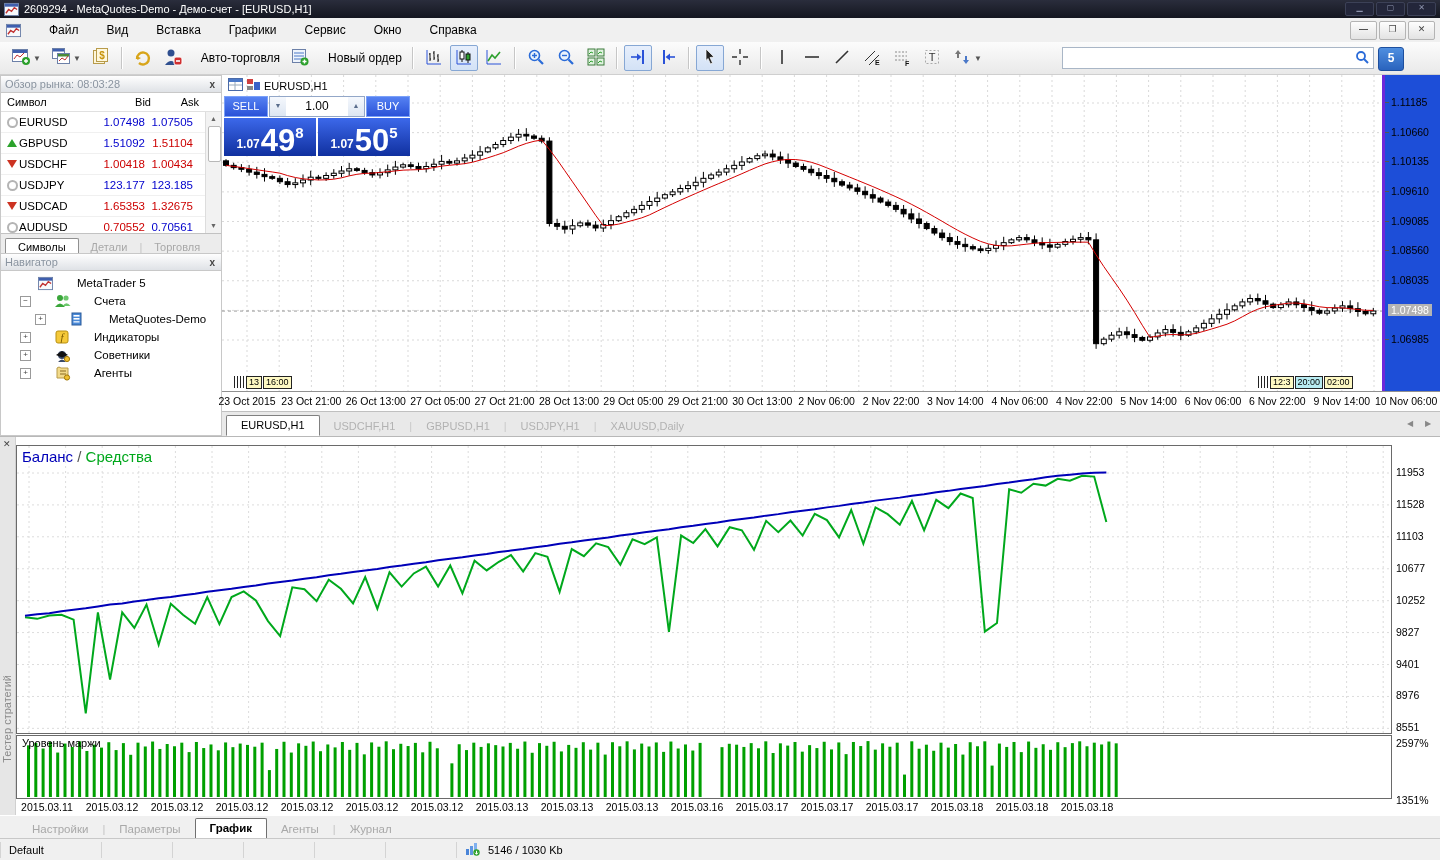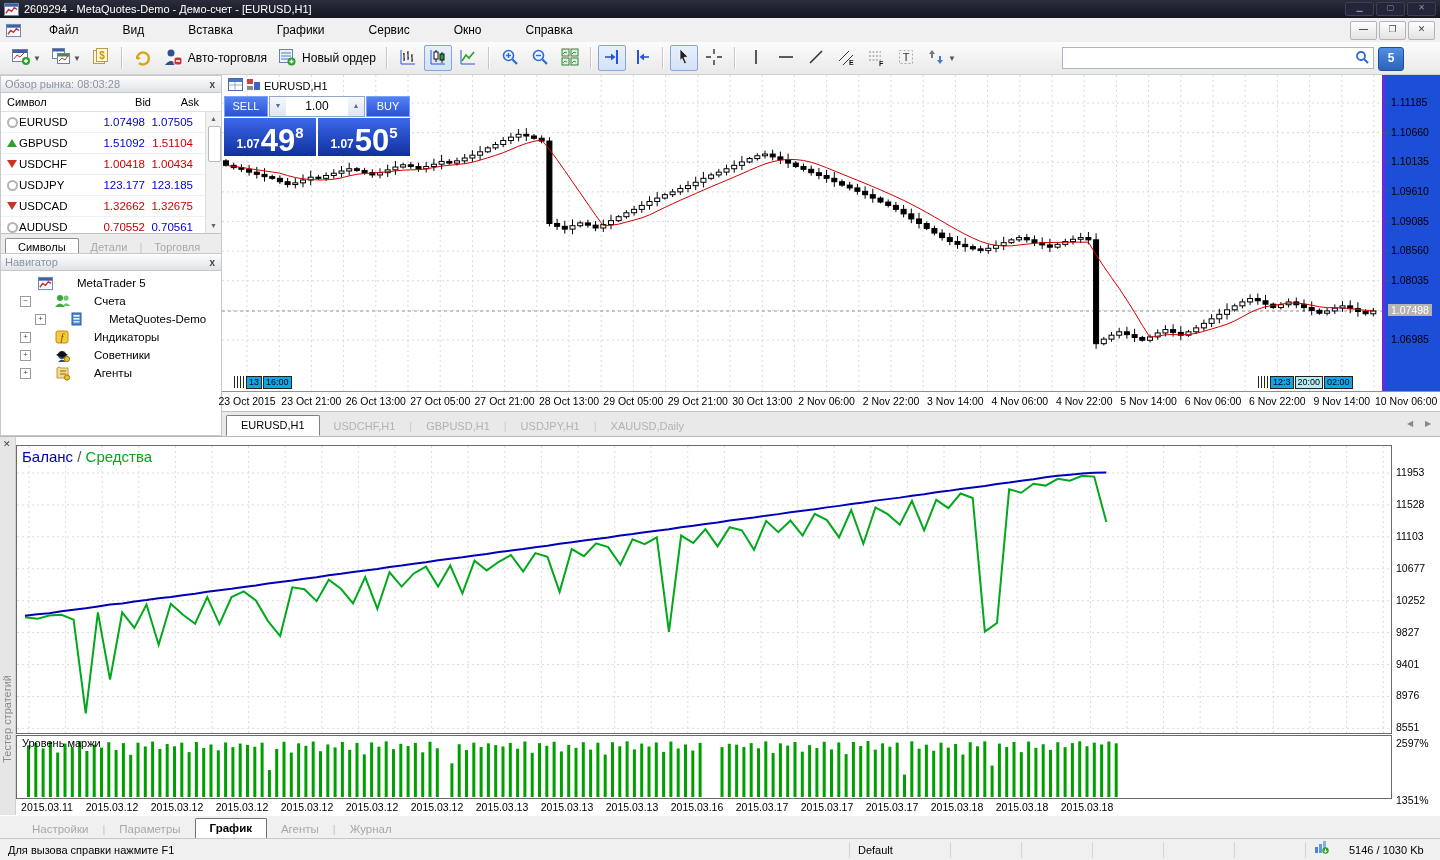--- a/index.html
+++ b/index.html
@@ -23,21 +23,21 @@
   .mdibtn{width:25px;height:17px;background:linear-gradient(#fdfdfd,#e3e3e3);border:1px solid #b4b4b4;
     border-radius:2px;color:#444;font-size:9px;line-height:15px;text-align:center;font-weight:bold;}
   
   .toolbar{position:absolute;left:0;top:42px;width:1440px;height:33px;
     background:linear-gradient(#fcfcfc,#e9e9e9);border-bottom:1px solid #cfcfcf;
     display:flex;align-items:center;padding-left:6px;box-sizing:border-box;}
   .tgroup{display:flex;align-items:center;}
   .tsep{width:1px;height:22px;background:#c6c6c6;border-right:1px solid #fff;margin:0 5px;}
   .tbtn{display:flex;align-items:center;height:24px;padding:0 3px;border:1px solid transparent;border-radius:2px;margin:0 1px;}
   .tbtn.pressed{border:1px solid #86a7d4;background:linear-gradient(#e7effc,#d3e2f6);}
-  .tbtn .lbl{font-size:12px;margin-left:5px;}
+  .tbtn .lbl{font-size:12px;margin-left:18px;}
   .tbtn .dd{font-size:8px;color:#555;margin-left:2px;}
   .searchwrap{position:absolute;right:36px;top:5px;display:flex;}
   .searchbox{width:310px;height:20px;border:1px solid #a9b6c6;background:#fff;position:relative;}
   .searchbox input{width:284px;height:18px;border:none;outline:none;font-size:11px;padding:0 4px;background:transparent;}
   .searchbox .mag{position:absolute;right:3px;top:2px;}
   .mql5btn{width:24px;height:22px;margin-left:4px;background:linear-gradient(#4f8fe0,#2a63bd);
     border:1px solid #1d4f9e;border-radius:3px;color:#fff;font-weight:bold;font-size:12px;
     text-align:center;line-height:20px;}
   
   .leftcol{position:absolute;left:0;top:75px;width:222px;height:361px;background:#f0f0f0;}
@@ -97,21 +97,21 @@
   .volval{flex:1;text-align:center;font-size:12px;line-height:18px;}
   .ocp-prices{display:flex;margin-top:1px;height:38px;}
   .pbox{flex:1;background:linear-gradient(#3c68ea,#10309f);display:flex;align-items:flex-end;justify-content:center;color:#fff;padding-bottom:1px;}
   .pbox.sell{margin-right:2px;}
   .psmall{font-size:12px;font-weight:bold;margin:0 1px 4px 0;}
   .pbig{font-size:31px;font-weight:bold;line-height:28px;}
   .psup{font-size:15px;font-weight:bold;margin-bottom:14px;}
   
   .mk{position:absolute;display:flex;align-items:center;height:14px;font-size:9px;}
   .mkbar{width:1px;height:12px;background:#222;margin-right:2px;}
-  .mkbox{border:1px solid #222;background:#0ea5e9;padding:0 2px;height:11px;line-height:11px;margin-right:1px;}
+  .mkbox{border:1px solid #222;background:#fef9c3;padding:0 2px;height:11px;line-height:11px;margin-right:1px;}
   .mkbox.hl{background:#b8ecf2;}
   
   .charttabs{position:absolute;left:0;top:336px;width:1218px;height:25px;background:#e9e9e9;
     border-top:1px solid #c0c0c0;display:flex;align-items:flex-end;padding-left:4px;box-sizing:border-box;}
   .ctab{padding:3px 14px 4px;font-size:11px;color:#b2b2b2;}
   .ctab.active{background:#fff;border:1px solid #808080;border-bottom:1px solid #fff;color:#000;border-radius:2px 2px 0 0;}
   .ctab-sep{color:#c8c8c8;padding-bottom:4px;}
   .ctabarrows{position:absolute;right:4px;bottom:4px;display:flex;gap:2px;}
   .ctabarrow{width:16px;height:16px;font-size:8px;color:#888;text-align:center;line-height:16px;}
   
@@ -132,21 +132,21 @@
   .ttab{padding:3px 14px 4px;font-size:11.5px;color:#a8a8a8;}
   .ttab.active{background:#fff;border:1px solid #707070;border-bottom:1px solid #fff;color:#000;font-weight:bold;border-radius:2px 2px 0 0;}
   .ttab-sep{color:#c4c4c4;padding-bottom:4px;}
   
   .statusbar{position:absolute;left:0;top:838px;width:1440px;height:22px;background:#f0f0f0;
     border-top:1px solid #c8c8c8;display:flex;align-items:center;font-size:11px;}
   .sb-help{flex:1;padding-left:8px;}
   .sb-cell{height:16px;border-left:1px solid #d4d4d4;padding:0 8px;line-height:16px;}
   .sb-default{width:84px;}
   .sb-empty{width:54px;}
-  .sb-traffic{width:118px;display:flex;align-items:flex-end;gap:20px;}
+  .sb-traffic{width:118px;display:flex;align-items:flex-start;gap:8px;}
 </style>
 </head>
 <body>
 
 <div id="app">
 
   <div class="titlebar">
     <span class="appicon">
         <svg width="15" height="15" viewBox="0 0 16 16">
           <rect x="0.5" y="1.5" width="15" height="13" fill="#f7f9fc" stroke="#6c80a8"></rect>
@@ -163,21 +163,21 @@
   </div>
 
   <div class="menubar">
     <span class="appicon">
         <svg width="15" height="15" viewBox="0 0 16 16">
           <rect x="0.5" y="1.5" width="15" height="13" fill="#f7f9fc" stroke="#6c80a8"></rect>
           <rect x="1" y="2" width="14" height="3" fill="#3f5fae"></rect>
           <polyline points="2,12 5,8 8,10 11,6 14,8" fill="none" stroke="#c03030" stroke-width="1.4"></polyline>
         </svg>
       </span>
-    <span id="menu-items" style="display:flex;gap:16px;">
+    <span id="menu-items" style="display:flex;">
         <span class="menu-item">Файл</span>
         <span class="menu-item">Вид</span>
         <span class="menu-item">Вставка</span>
         <span class="menu-item">Графики</span>
         <span class="menu-item">Сервис</span>
         <span class="menu-item">Окно</span>
         <span class="menu-item">Справка</span>
       </span>
     <span class="mdibtns">
       <span class="mdibtn">—</span>
@@ -437,21 +437,21 @@
             </span>
             <span class="sym">USDJPY</span>
             <span class="bid c-blue">123.177</span>
             <span class="ask c-blue">123.185</span>
           </div>
           <div class="mw-row">
             <span class="sic">
               <span class="trend-down"></span>
             </span>
             <span class="sym">USDCAD</span>
-            <span class="bid c-red">1.32662</span>
+            <span class="bid c-red">1.65353</span>
             <span class="ask c-red">1.32675</span>
           </div>
           <div class="mw-row">
             <span class="sic">
               <span class="trend-flat"></span>
             </span>
             <span class="sym">AUDUSD</span>
             <span class="bid c-red">0.70552</span>
             <span class="ask c-blue">0.70561</span>
           </div>
@@ -1260,21 +1260,20 @@
         <span class="ttab-sep">|</span>
         <span class="ttab">Параметры</span>
         <span class="ttab active">График</span>
         <span class="ttab">Агенты</span>
         <span class="ttab-sep">|</span>
         <span class="ttab">Журнал</span>
       </div>
   </div>
 
   <div class="statusbar">
-    <span class="sb-help">Для вызова справки нажмите F1</span>
     <span class="sb-cell sb-default">Default</span>
     <span class="sb-cell sb-empty"></span>
     <span class="sb-cell sb-empty"></span>
     <span class="sb-cell sb-empty"></span>
     <span class="sb-cell sb-empty"></span>
     <span class="sb-cell sb-empty"></span>
     <span class="sb-cell sb-traffic">
       <span>
         <svg width="15" height="14" viewBox="0 0 15 14">
             <rect x="1" y="7" width="3" height="6" fill="#4a85d8"></rect>

